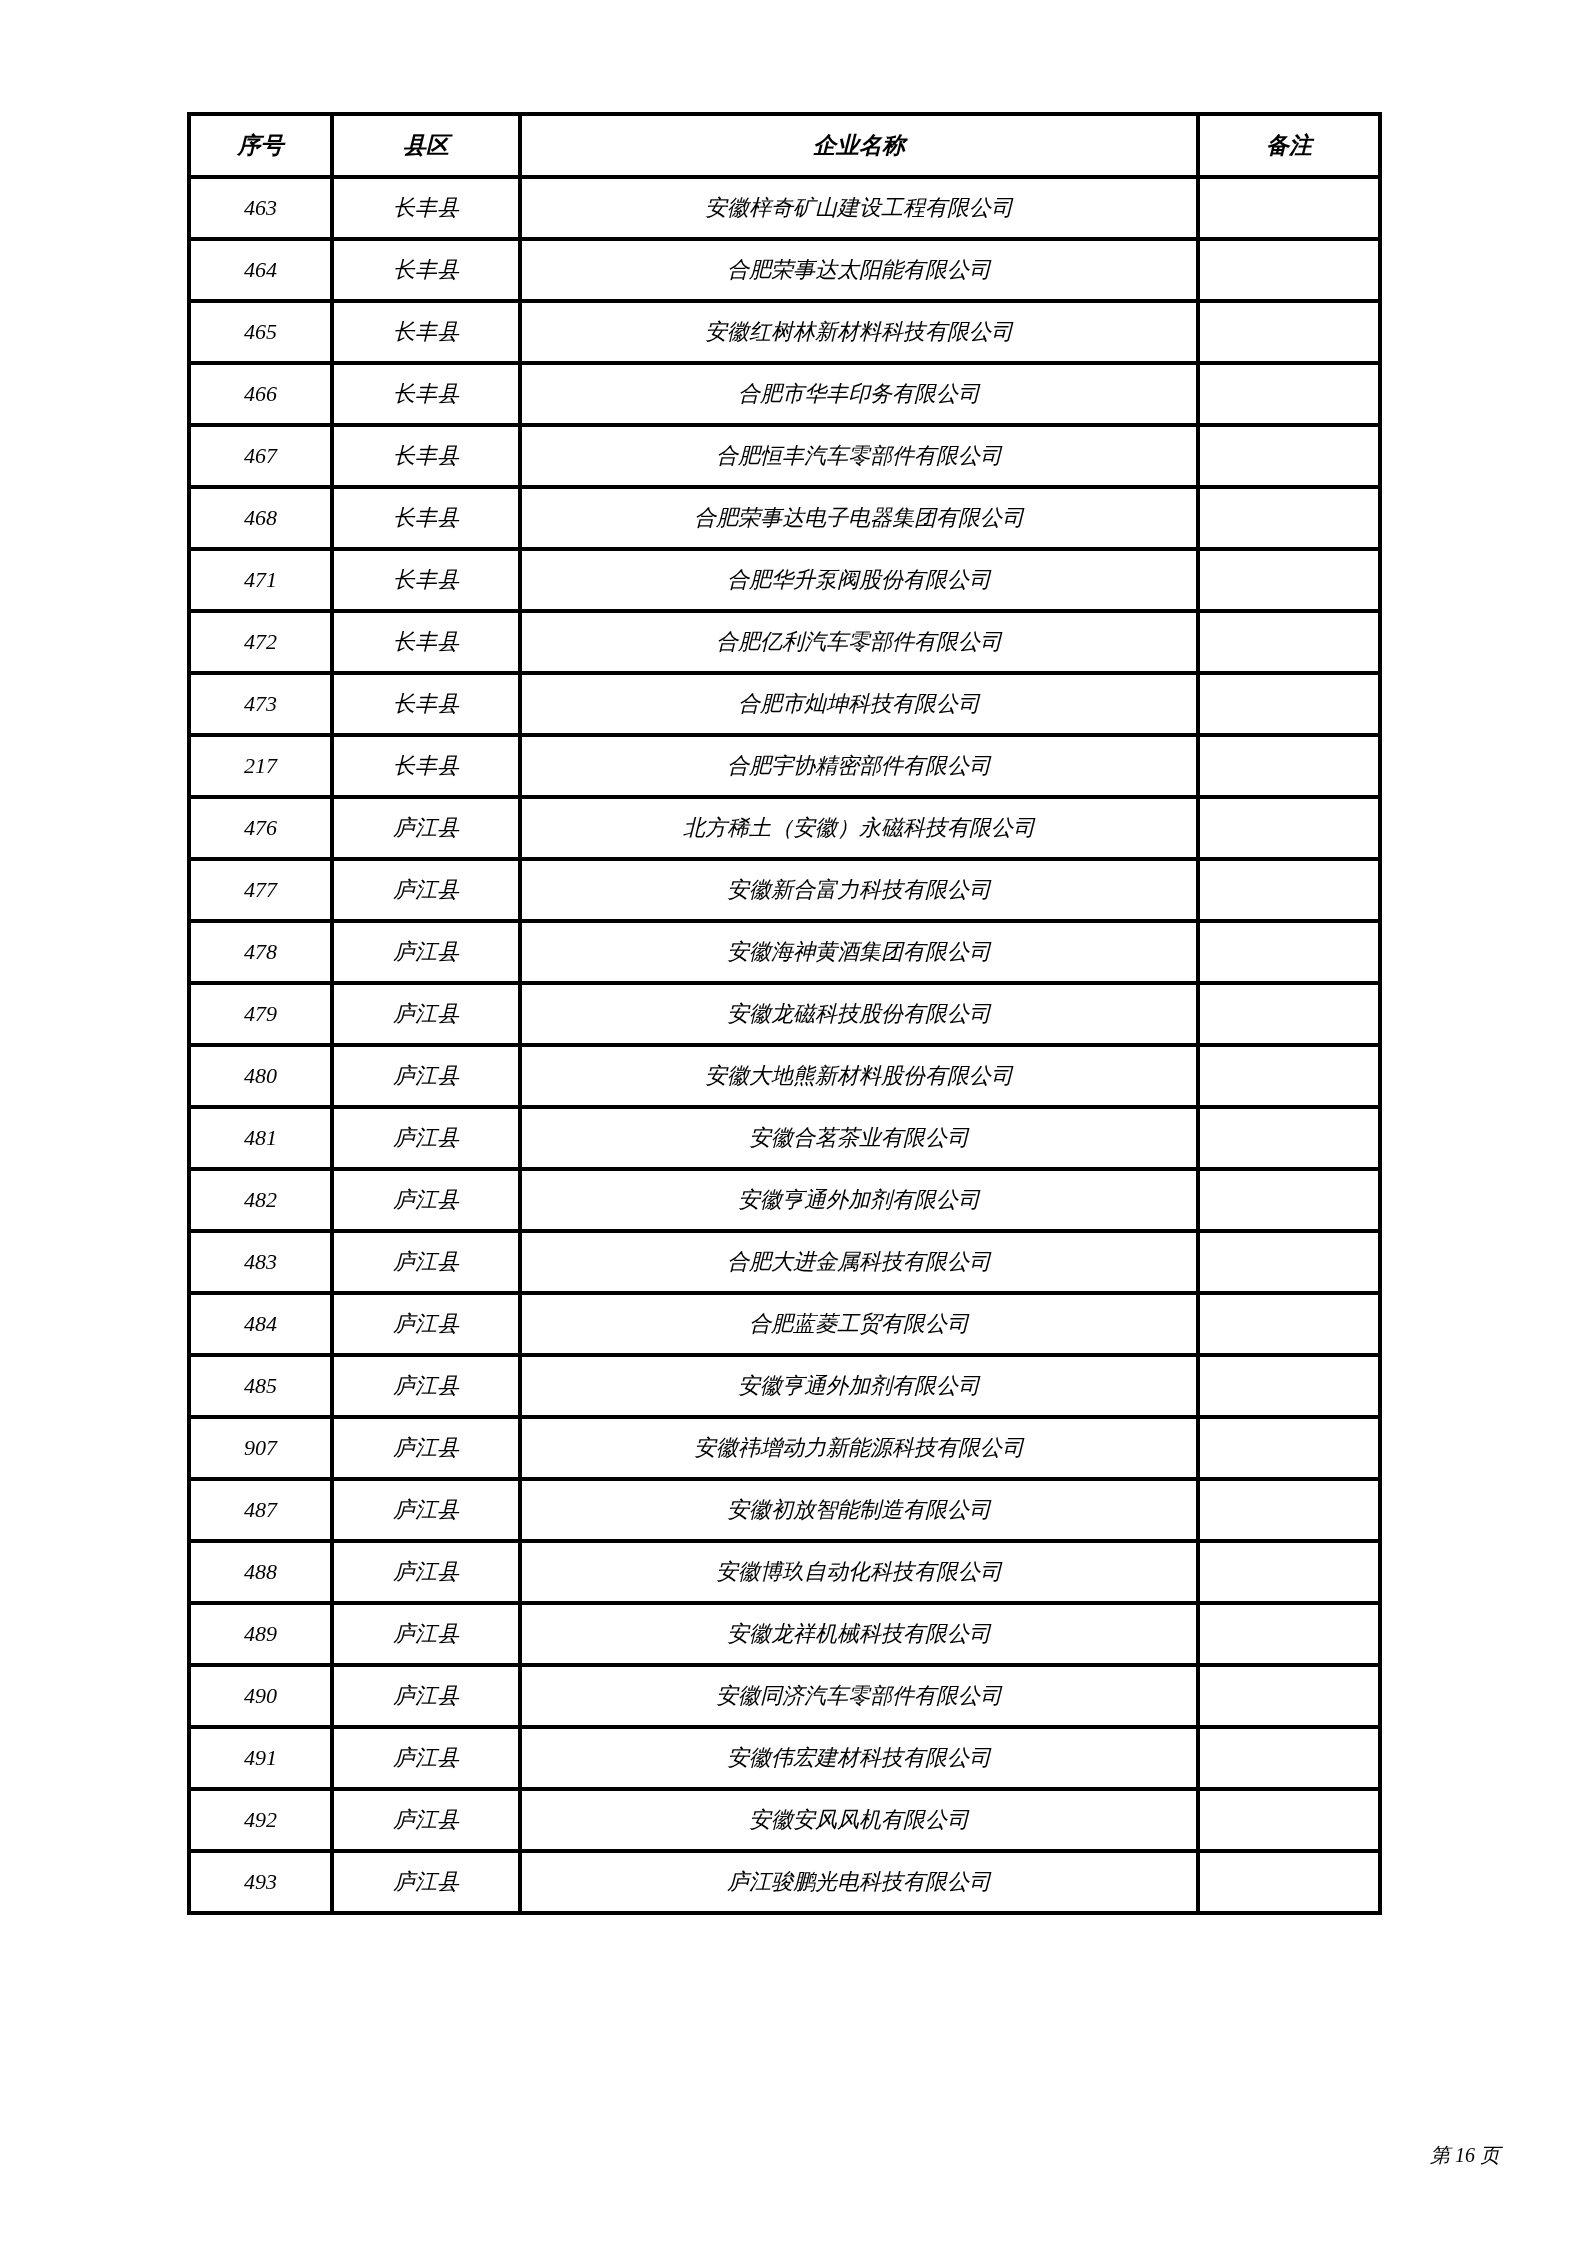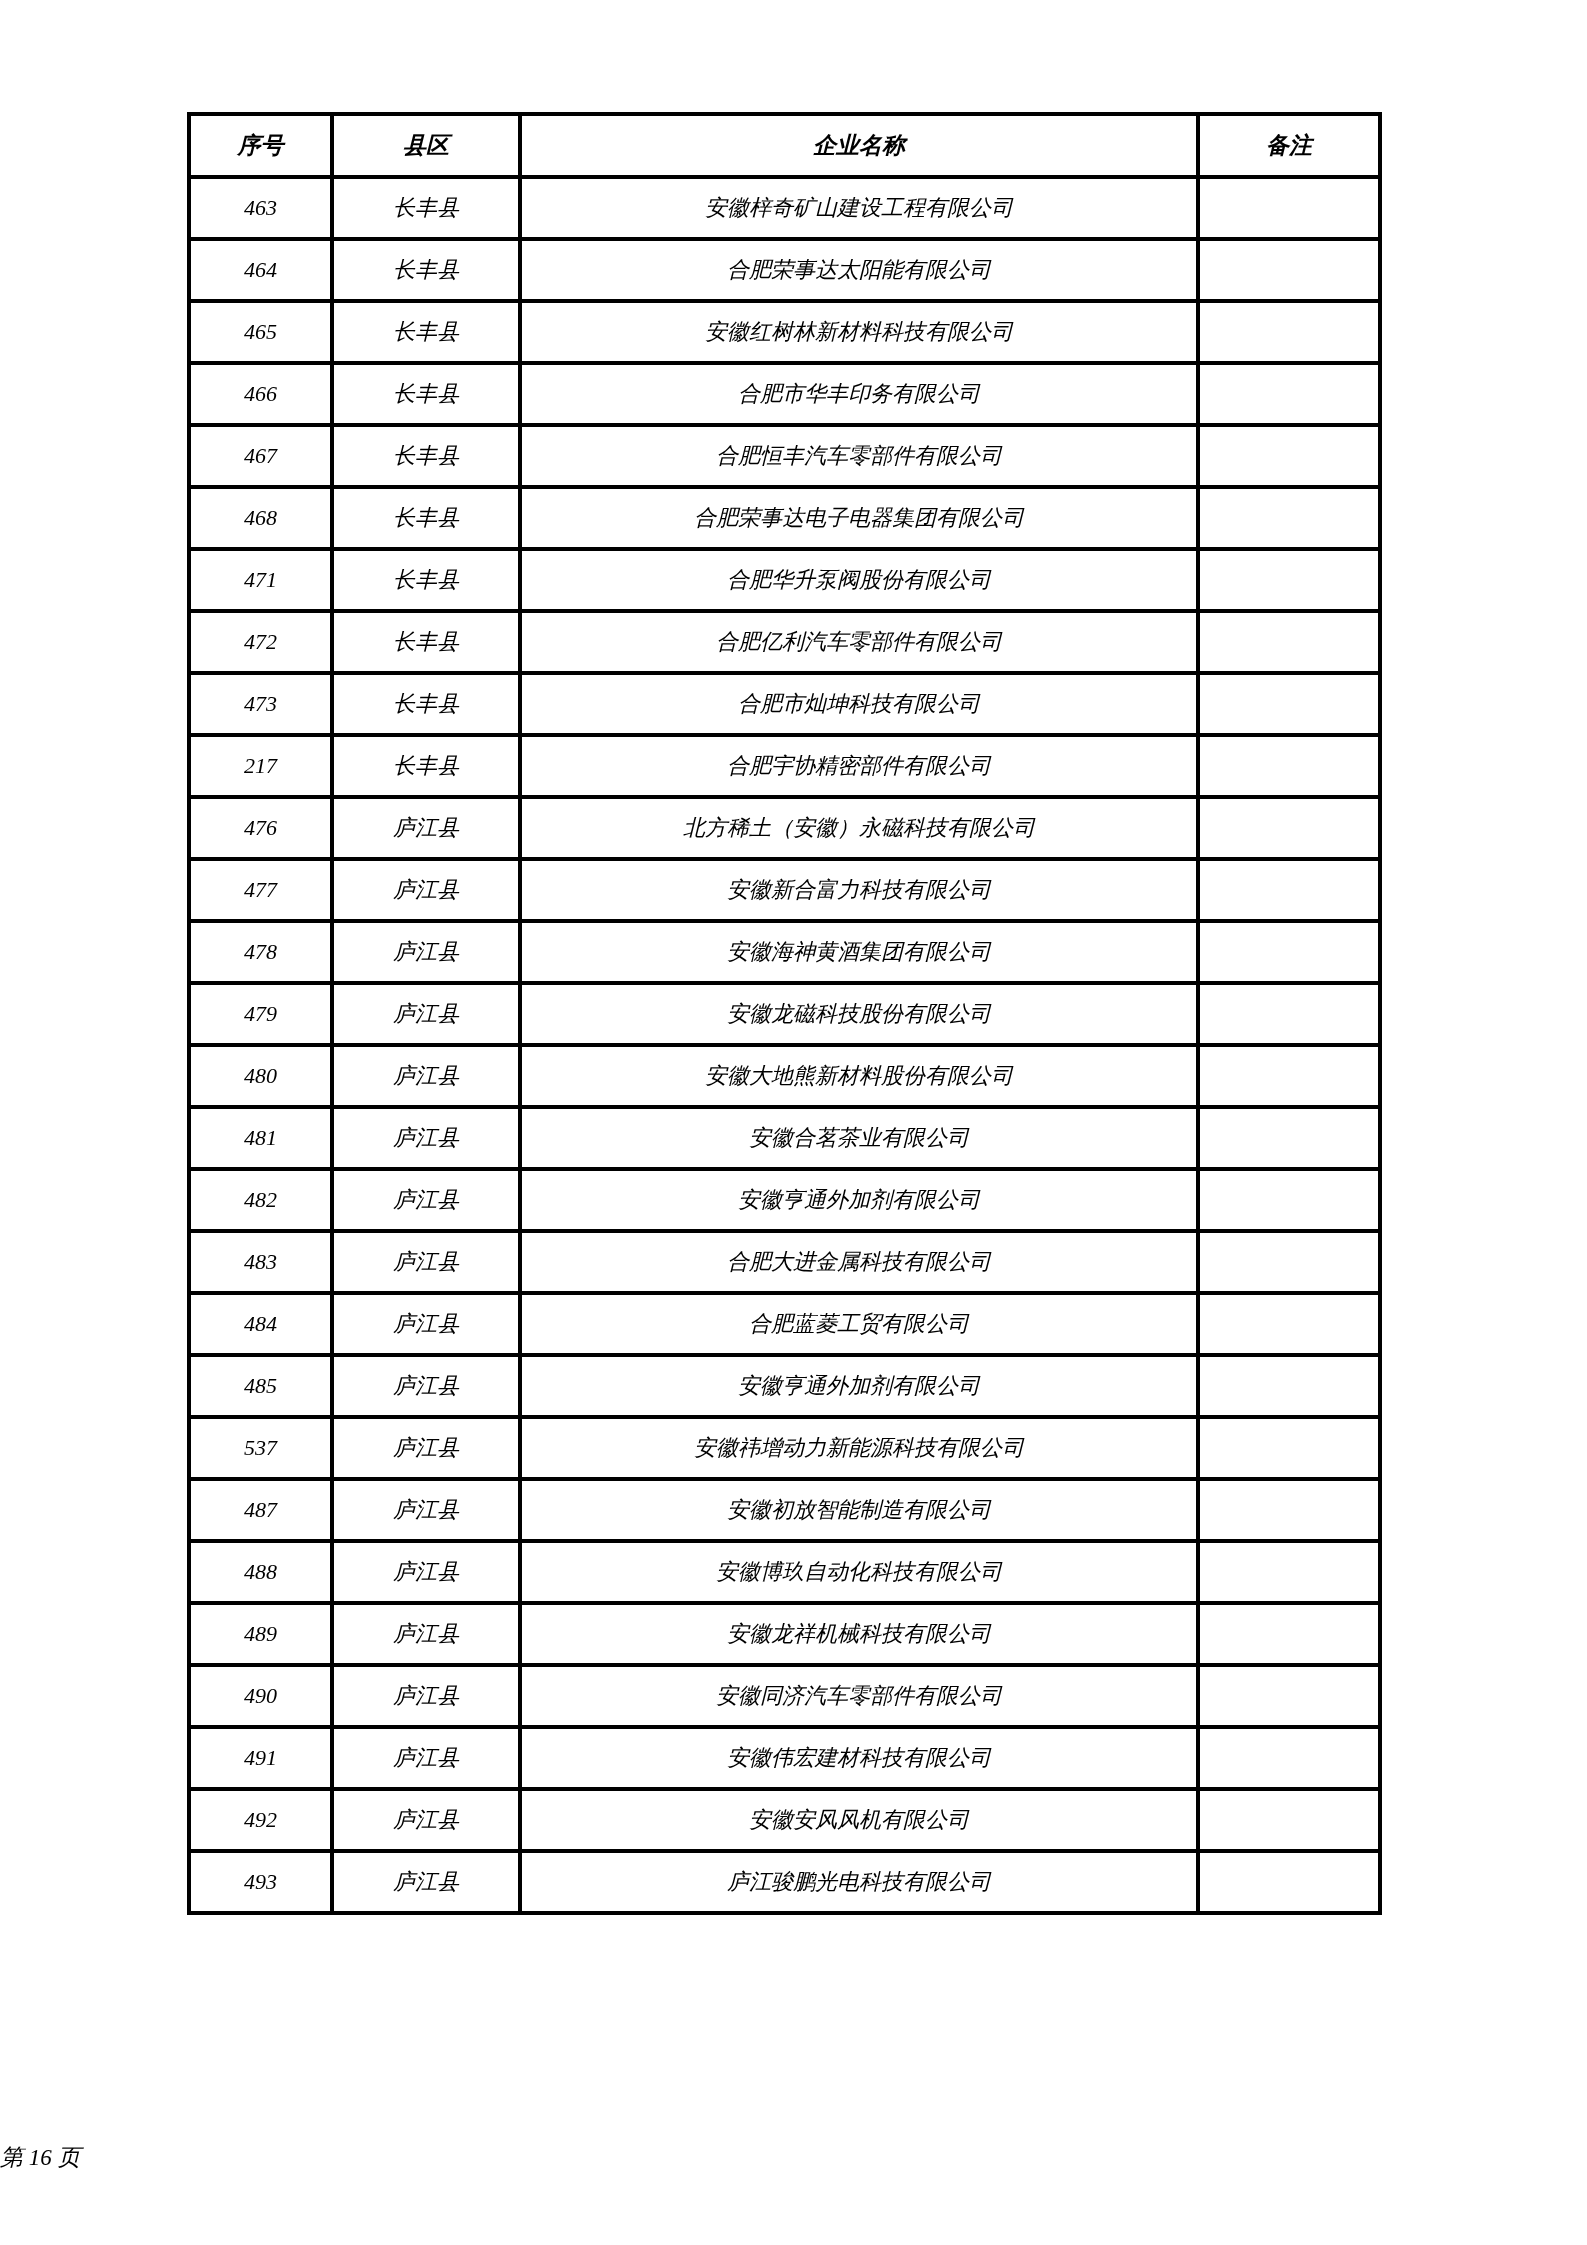--- a/index.html
+++ b/index.html
@@ -42,22 +42,22 @@
   table.company-table td {
     height: 62px;
     font-size: 22px;
     font-weight: 400;
   }
   .page-footer {
     position: absolute;
     left: 0;
     top: 2142px;
     width: 1500px;
-    text-align: left;
-    font-size: 23px;
+    text-align: right;
+    font-size: 20px;
     font-family: "Liberation Serif", "DejaVu Serif", serif;
   }
 </style>
 </head>
 <body>
 
 <div class="page">
 
   <table class="company-table">
     <colgroup>
@@ -189,21 +189,21 @@
           <td>合肥蓝菱工贸有限公司</td>
           <td></td>
         </tr>
         <tr>
           <td>485</td>
           <td>庐江县</td>
           <td>安徽亨通外加剂有限公司</td>
           <td></td>
         </tr>
         <tr>
-          <td>537</td>
+          <td>907</td>
           <td>庐江县</td>
           <td>安徽祎增动力新能源科技有限公司</td>
           <td></td>
         </tr>
         <tr>
           <td>487</td>
           <td>庐江县</td>
           <td>安徽初放智能制造有限公司</td>
           <td></td>
         </tr>

